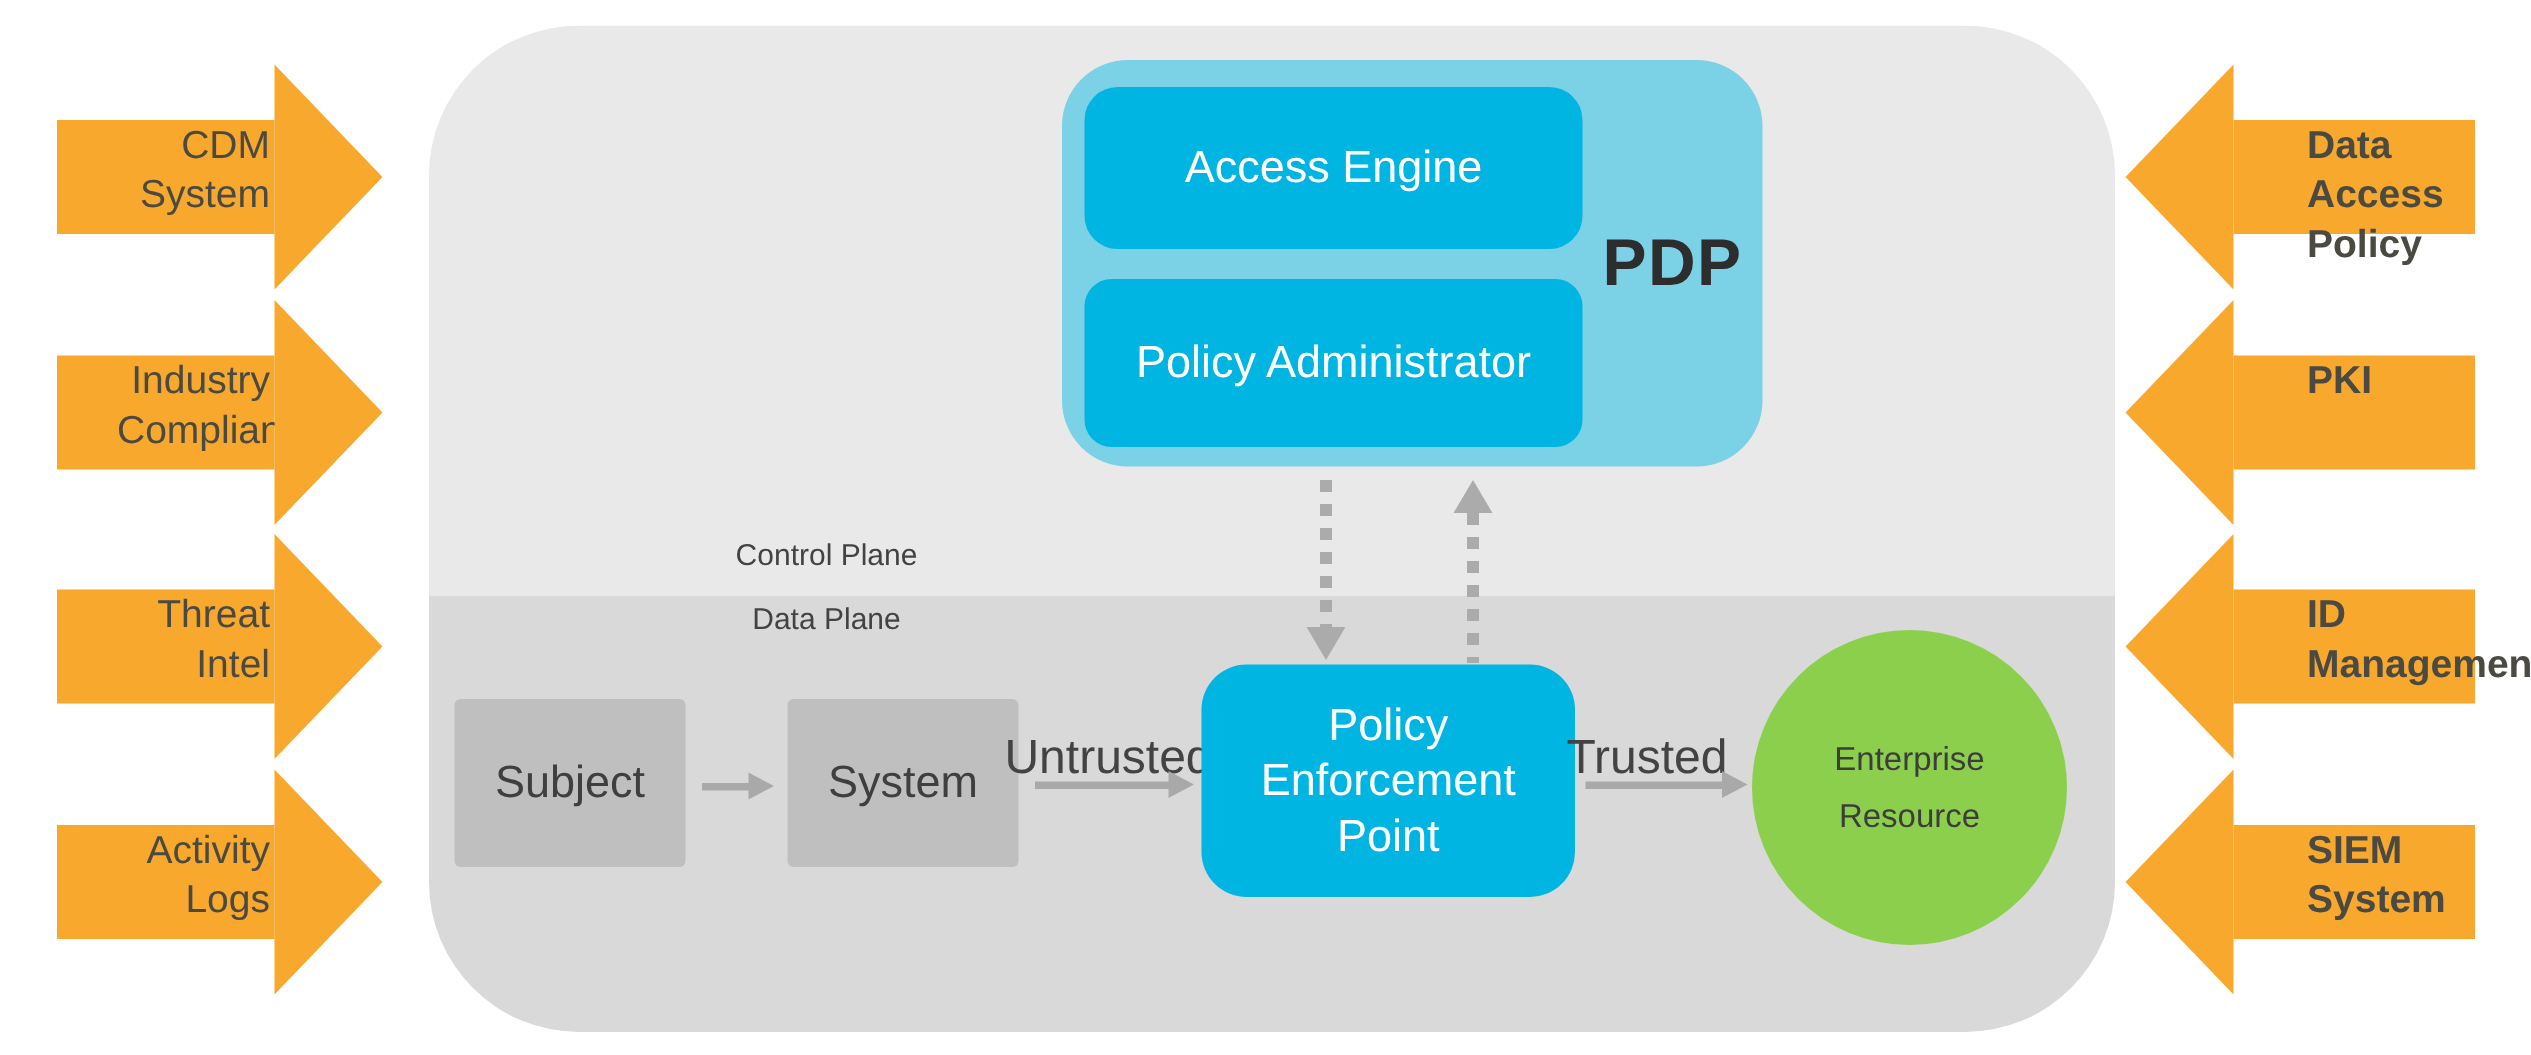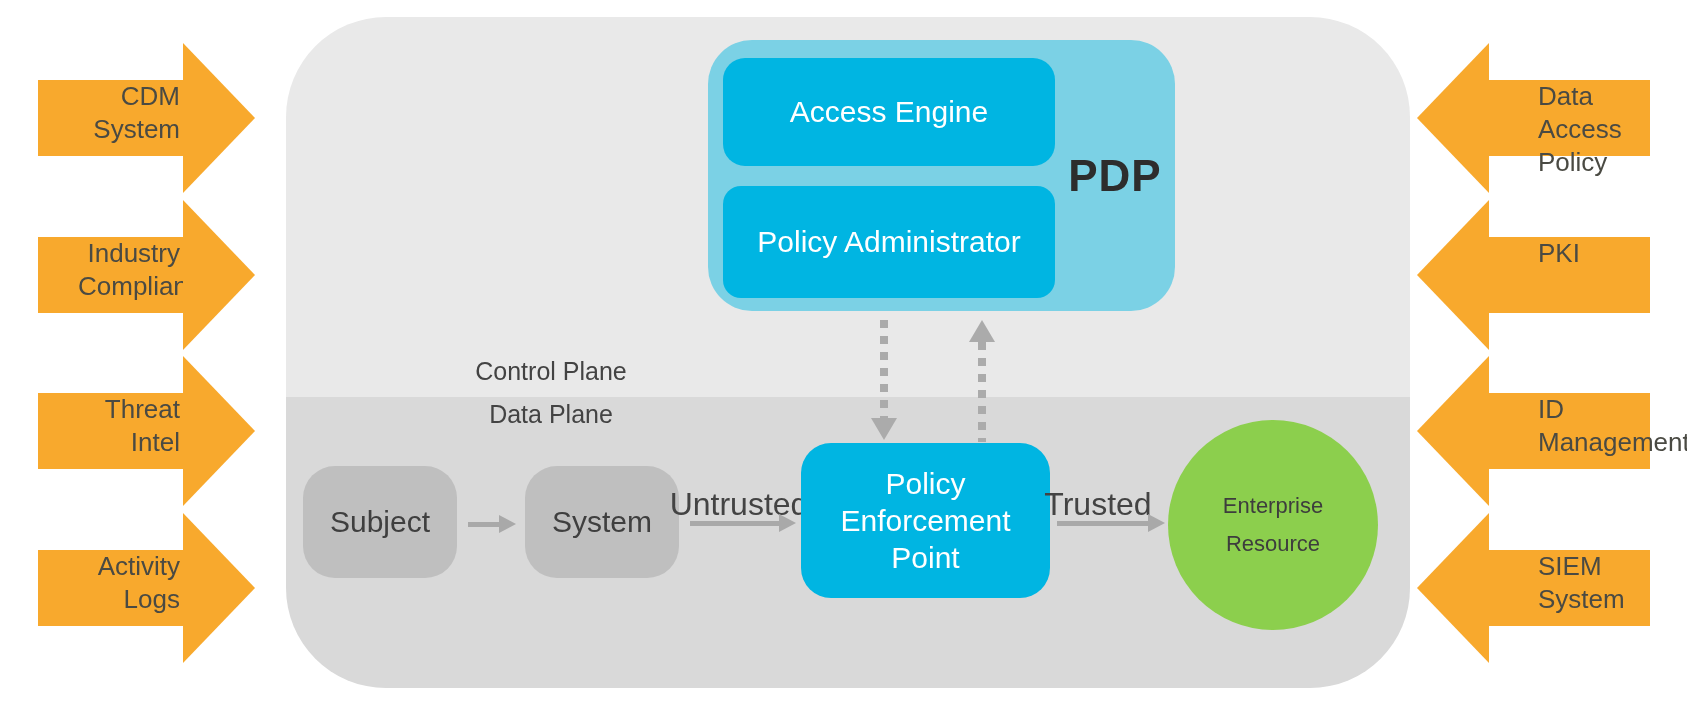--- a/index.html
+++ b/index.html
@@ -9,56 +9,56 @@
   }
   *{margin:0;padding:0;box-sizing:border-box;}
   html,body{background:#fff;}
   body{font-family:"Liberation Sans", sans-serif;}
   .stage{position:relative;width:1687px;height:703px;overflow:hidden;background:#fff;}
 
   
   .core{position:absolute;left:286px;top:17px;width:1124px;height:671px;border-radius:100px;overflow:hidden;}
   .plane-control{position:absolute;left:0;top:0;width:100%;height:380px;background:var(--plane-top);}
   .plane-data{position:absolute;left:0;top:380px;width:100%;height:291px;background:var(--plane-bottom);}
-  .plane-label{position:absolute;transform:translate(-50%,-50%);font-size:25px;color:var(--text-dark);white-space:nowrap;}
+  .plane-label{position:absolute;transform:translate(-50%,-50%);font-size:20px;color:var(--text-dark);white-space:nowrap;}
 
   
   .pdp{position:absolute;left:708px;top:40px;width:467px;height:271px;background:var(--pdp-bg);border-radius:44px;}
   .pdp-inner{position:absolute;left:15px;width:332px;background:var(--cyan);border-radius:22px;display:flex;align-items:center;justify-content:center;color:var(--white);font-size:30px;}
   .pdp-engine{top:18px;height:108px;}
   .pdp-admin{top:146px;height:112px;border-radius:18px;}
   .pdp-label{position:absolute;left:347px;top:0;width:120px;height:271px;display:flex;align-items:center;justify-content:center;font-size:44px;font-weight:700;color:#2d2d2d;letter-spacing:1px;}
 
   
   .v-arrow{position:absolute;width:26px;display:flex;flex-direction:column;align-items:center;}
   .v-dash{width:8px;background-image:repeating-linear-gradient(to bottom,var(--dash-gray) 0 8px,transparent 8px 16px);}
   .tri-down{width:0;height:0;border-left:13px solid transparent;border-right:13px solid transparent;border-top:22px solid var(--dash-gray);}
   .tri-up{width:0;height:0;border-left:13px solid transparent;border-right:13px solid transparent;border-bottom:22px solid var(--dash-gray);}
 
   
   .node{position:absolute;display:flex;align-items:center;justify-content:center;text-align:center;}
-  .node-gray{width:154px;height:112px;background:var(--node-gray);border-radius:32px;color:#3f3f3f;font-size:30px;}
+  .node-gray{width:154px;height:112px;background:var(--node-gray);border-radius:4px;color:#3f3f3f;font-size:30px;}
   .node-pep{left:801px;top:443px;width:249px;height:155px;background:var(--cyan);border-radius:30px;color:var(--white);font-size:30px;line-height:37px;white-space:pre-line;}
   .node-circle{left:1168px;top:420px;width:210px;height:210px;background:var(--green);border-radius:50%;color:#3d3d3d;font-size:22px;line-height:38px;white-space:pre-line;text-align:center;}
 
   .h-arrow{position:absolute;height:18px;}
   .h-arrow .line{position:absolute;left:0;top:6.5px;height:5px;background:var(--arrow-gray);right:16px;}
   .h-arrow .head{position:absolute;right:0;top:0;width:0;height:0;border-top:9px solid transparent;border-bottom:9px solid transparent;border-left:17px solid var(--arrow-gray);}
   .flow-label{position:absolute;transform:translateX(-50%);font-size:32px;color:var(--text-dark);white-space:nowrap;}
 
   
   .oarrow{position:absolute;height:150px;}
   .oarrow .obody{position:absolute;top:37px;height:76px;background:var(--orange);display:flex;align-items:flex-start;padding-left:40px;}
   .oarrow .olabel{width:100%;font-size:26px;line-height:33px;color:#4a4a43;white-space:pre-line;}
   .oarrow-left{left:38px;width:217px;}
   .oarrow-left .obody{left:0;width:145px;}
   .oarrow-left .olabel{text-align:right;padding-right:3px;}
   .oarrow-left .ohead{position:absolute;left:145px;top:0;width:0;height:0;border-top:75px solid transparent;border-bottom:75px solid transparent;border-left:72px solid var(--orange);}
   .oarrow-right{left:1417px;width:233px;}
-  .oarrow-right .obody{left:72px;width:161px;}
+  .oarrow-right .obody{left:72px;width:161px;font-weight:bold;}
   .oarrow-right .olabel{text-align:left;padding-left:9px;}
   .oarrow-right .ohead{position:absolute;left:0;top:0;width:0;height:0;border-top:75px solid transparent;border-bottom:75px solid transparent;border-right:72px solid var(--orange);}
 </style>
 </head>
 <body>
 
 <div class="stage">
 
   <div class="core">
     <div class="plane-control"></div>

